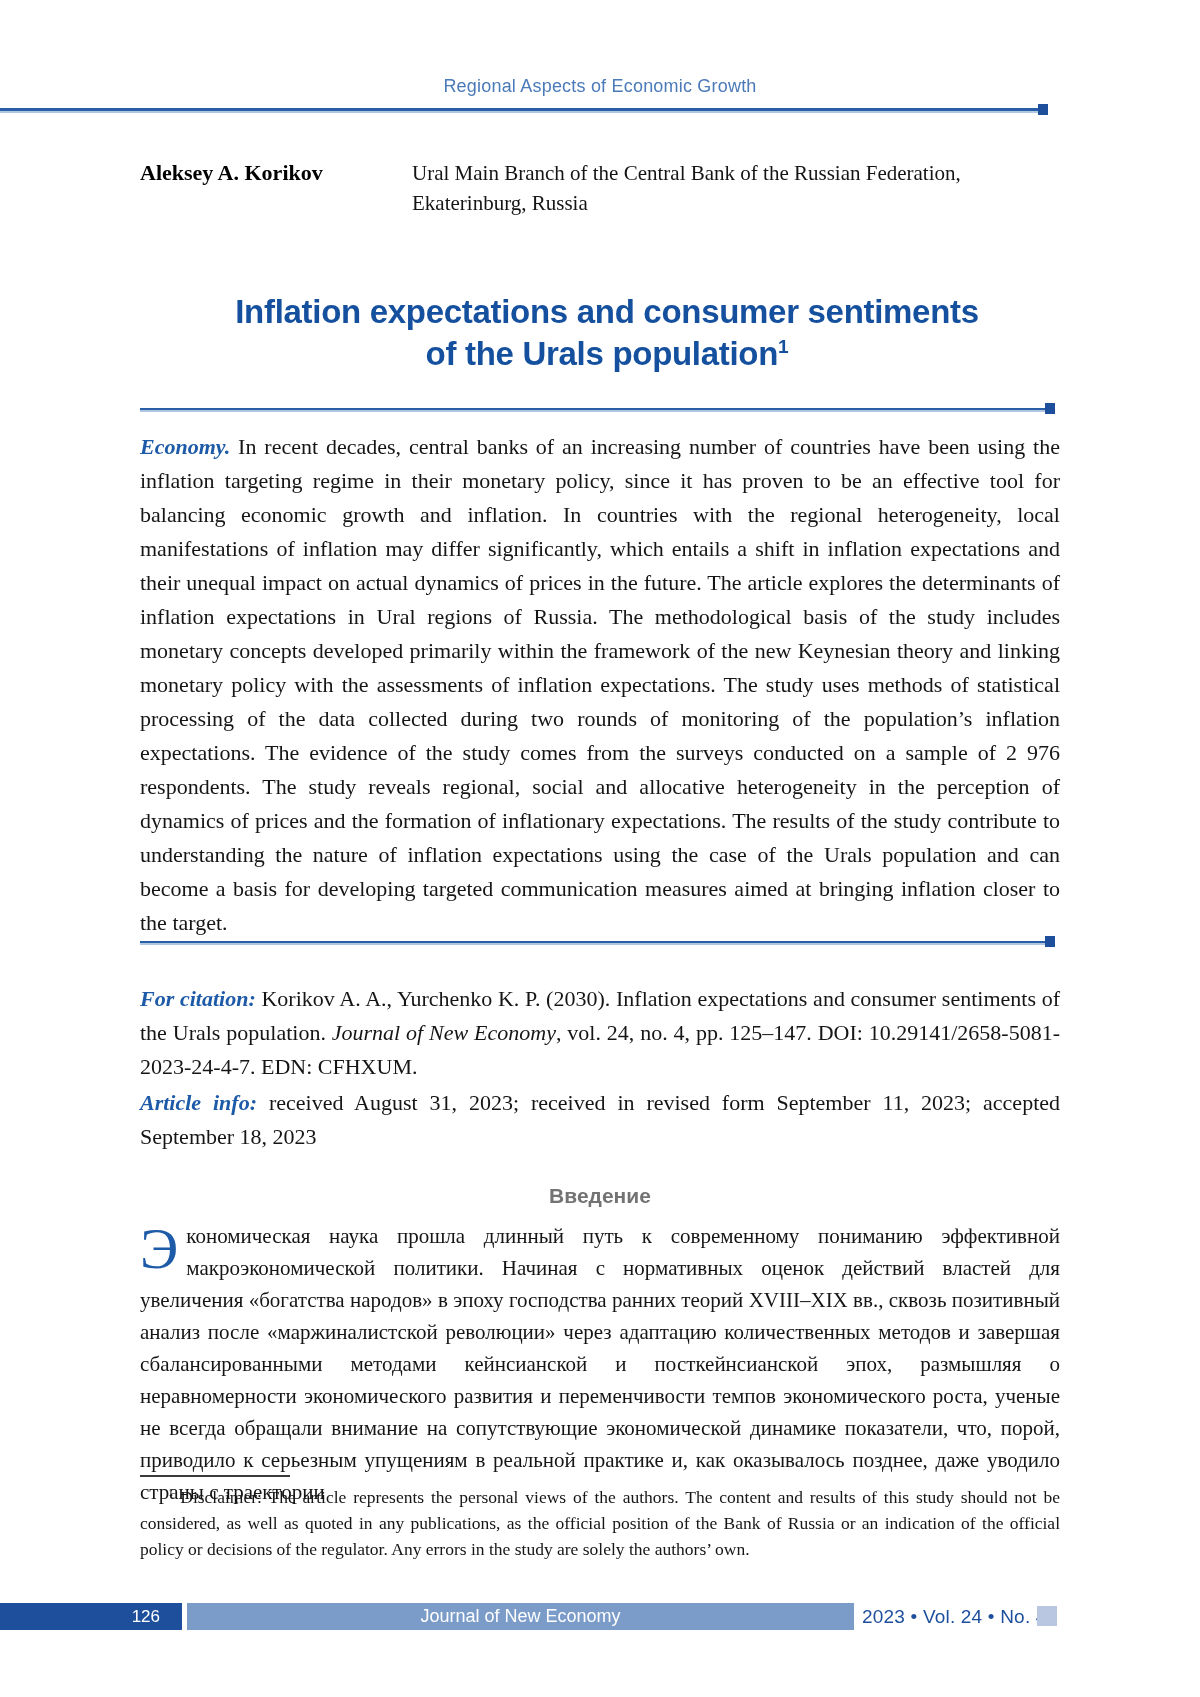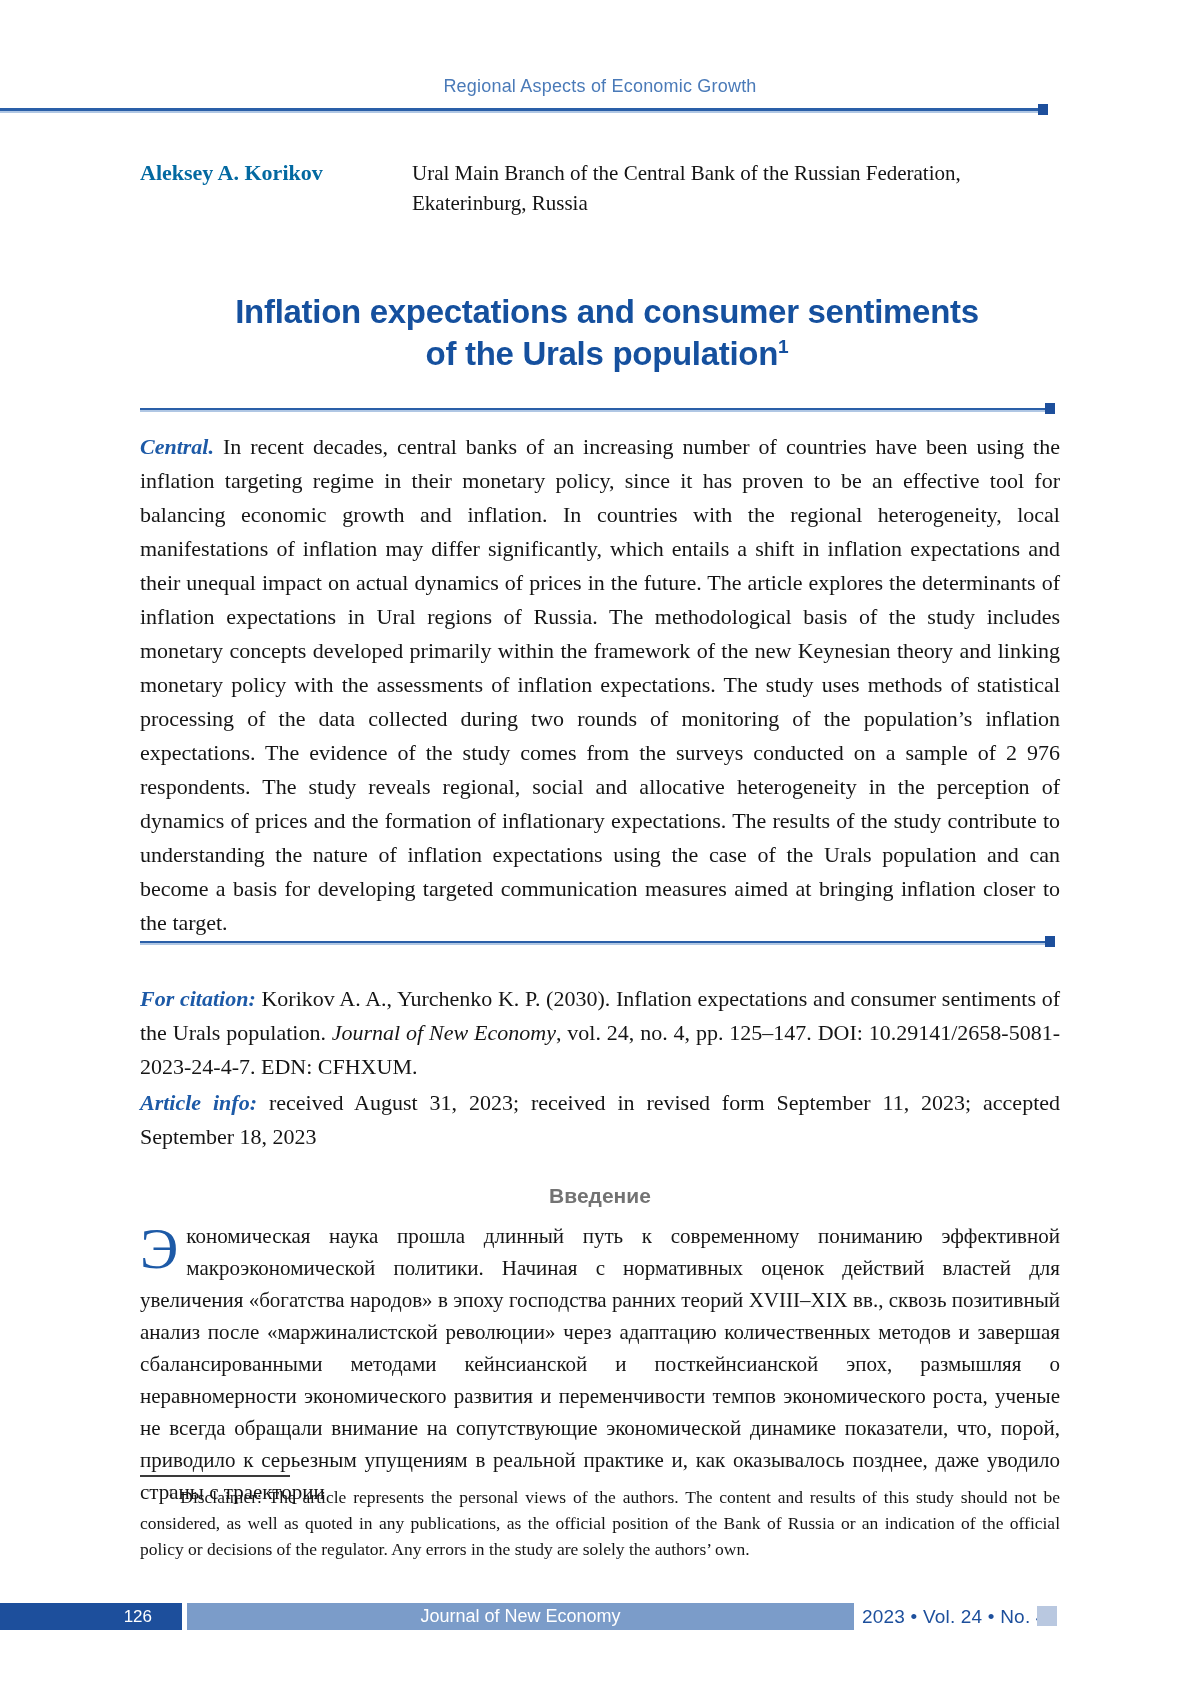--- a/index.html
+++ b/index.html
@@ -22,21 +22,21 @@
   .rule{position:absolute;height:0;border-top:3px solid #2a5fa8;border-bottom:2px solid #b0c7e4;}
   .rule .endcap{
     position:absolute;right:-2px;top:-7px;width:10px;height:11px;background:#1d4f9c;
   }
   .rule-header{top:108px;left:0;width:1046px;}
   .rule-title{top:408px;left:140px;width:913px;border-top-width:2px;}
   .rule-keywords{top:941px;left:140px;width:913px;border-top-width:2px;}
   
   .authors{position:absolute;top:158px;left:140px;width:920px;}
   .author-row{display:grid;grid-template-columns:272px 1fr;margin-bottom:8px;}
-  .author-name{font-weight:bold;color:#0369a1;font-size:22px;line-height:30px;}
+  .author-name{font-weight:bold;color:#000000;font-size:22px;line-height:30px;}
   .author-affiliation{font-size:21px;line-height:30px;color:#151515;}
   
   .article-title{
     position:absolute;top:284px;left:140px;width:920px;margin:7px;
     text-align:center;
     font-family:"Liberation Sans", sans-serif;
     font-weight:bold;font-size:33px;line-height:42px;
     color:#15509e;letter-spacing:-.3px;
   }
   .article-title sup{font-size:58%;vertical-align:super;line-height:0;}
@@ -64,21 +64,21 @@
   }
   
   .footnote-rule{position:absolute;top:1475px;left:140px;width:150px;border-top:2px solid #3a3a3a;}
   .footnote{top:1484px;font-size:17.5px;line-height:26px;text-indent:28px;}
   .footnote sup{font-size:62%;vertical-align:super;line-height:0;}
   
   .footer{position:absolute;top:1603px;left:0;width:1200px;height:27px;font-family:"Liberation Sans", sans-serif;}
   .footer-pagenum{
     position:absolute;left:0;top:0;width:182px;height:27px;background:#1d4f9c;
     color:#ffffff;font-size:17px;line-height:27px;text-align:right;
-    box-sizing:border-box;padding-right:30px;
+    box-sizing:border-box;padding-right:22px;
   }
   .footer-journal{
     position:absolute;left:187px;top:0;width:667px;height:27px;background:#7b9cc9;
     color:#ffffff;font-size:18px;line-height:27px;text-align:center;
   }
   .footer-issue{
     position:absolute;left:862px;top:0;height:27px;
     color:#1d4f9c;font-size:19px;line-height:27px;font-weight:500;letter-spacing:.2px;
   }
   .footer-square{position:absolute;left:1037px;top:3px;width:20px;height:20px;background:#b9c8e0;}
@@ -104,21 +104,21 @@
   <h1 class="article-title">
     <span>Inflation expectations and consumer sentiments</span><br>
     <span>of the Urals population</span><sup>1</sup>
   </h1>
 
   <div class="rule rule-title">
     <span class="endcap"></span>
   </div>
 
   <p class="block justified abstract">
-    <span class="label">Central.</span>
+    <span class="label">Economy.</span>
     <span>In recent decades, central banks of an increasing number of countries have been using the inflation targeting regime in their monetary policy, since it has proven to be an effective tool for balancing economic growth and inflation. In countries with the regional heterogeneity, local manifestations of inflation may differ significantly, which entails a shift in inflation expectations and their unequal impact on actual dynamics of prices in the future. The article explores the determinants of inflation expectations in Ural regions of Russia. The methodological basis of the study includes monetary concepts developed primarily within the framework of the new Keynesian theory and linking monetary policy with the assessments of inflation expectations. The study uses methods of statistical processing of the data collected during two rounds of monitoring of the population’s inflation expectations. The evidence of the study comes from the surveys conducted on a sample of 2 976 respondents. The study reveals regional, social and allocative heterogeneity in the perception of dynamics of prices and the formation of inflationary expectations. The results of the study contribute to understanding the nature of inflation expectations using the case of the Urals population and can become a basis for developing targeted communication measures aimed at bringing inflation closer to the target.</span>
   </p>
 
 
   <div class="rule rule-keywords">
     <span class="endcap"></span>
   </div>
 
   <p class="block justified citation">
     <span class="label">For citation:</span>

